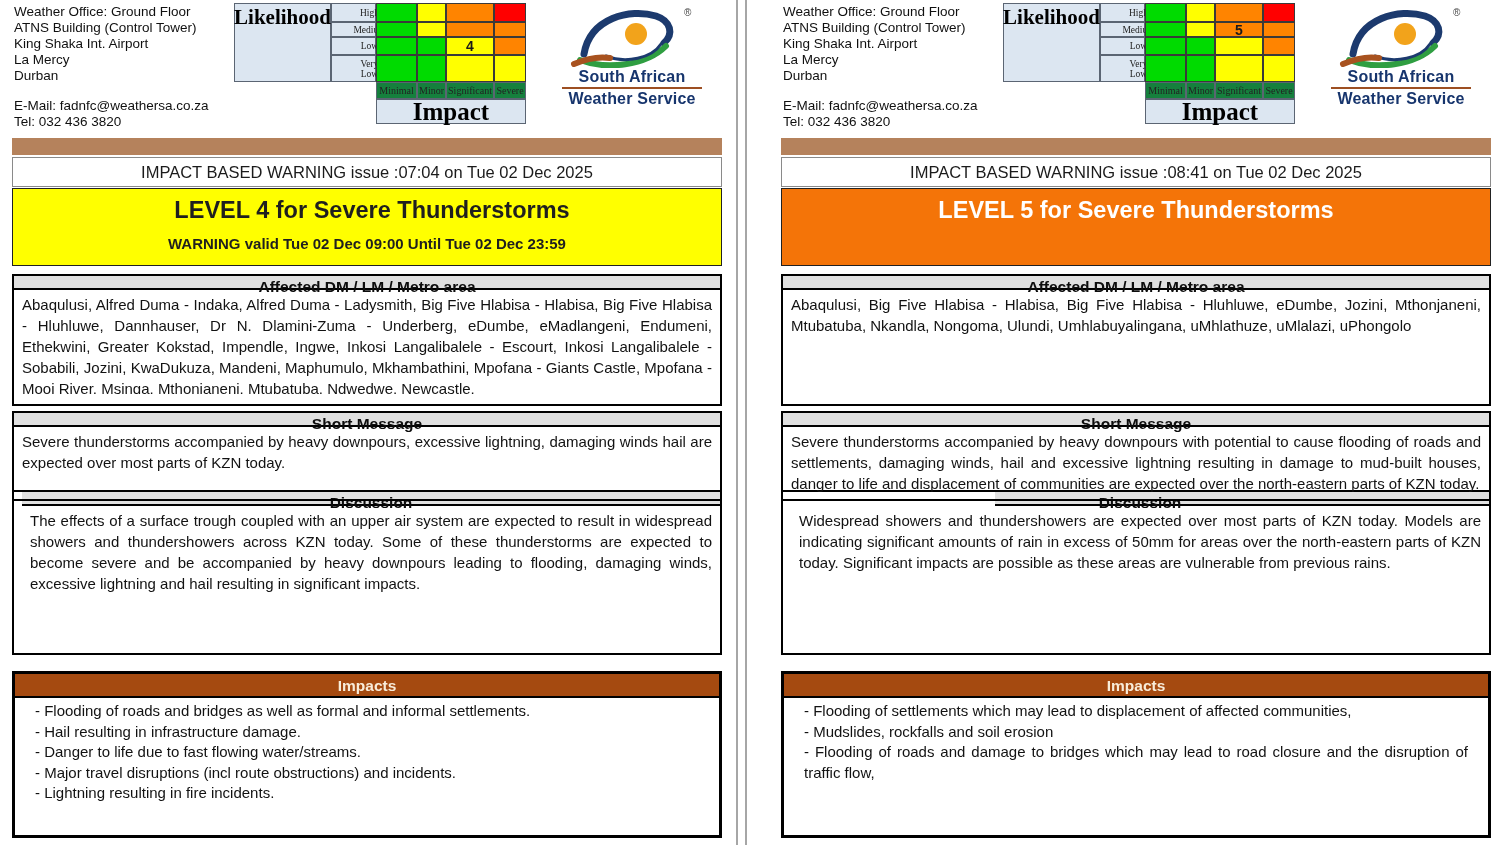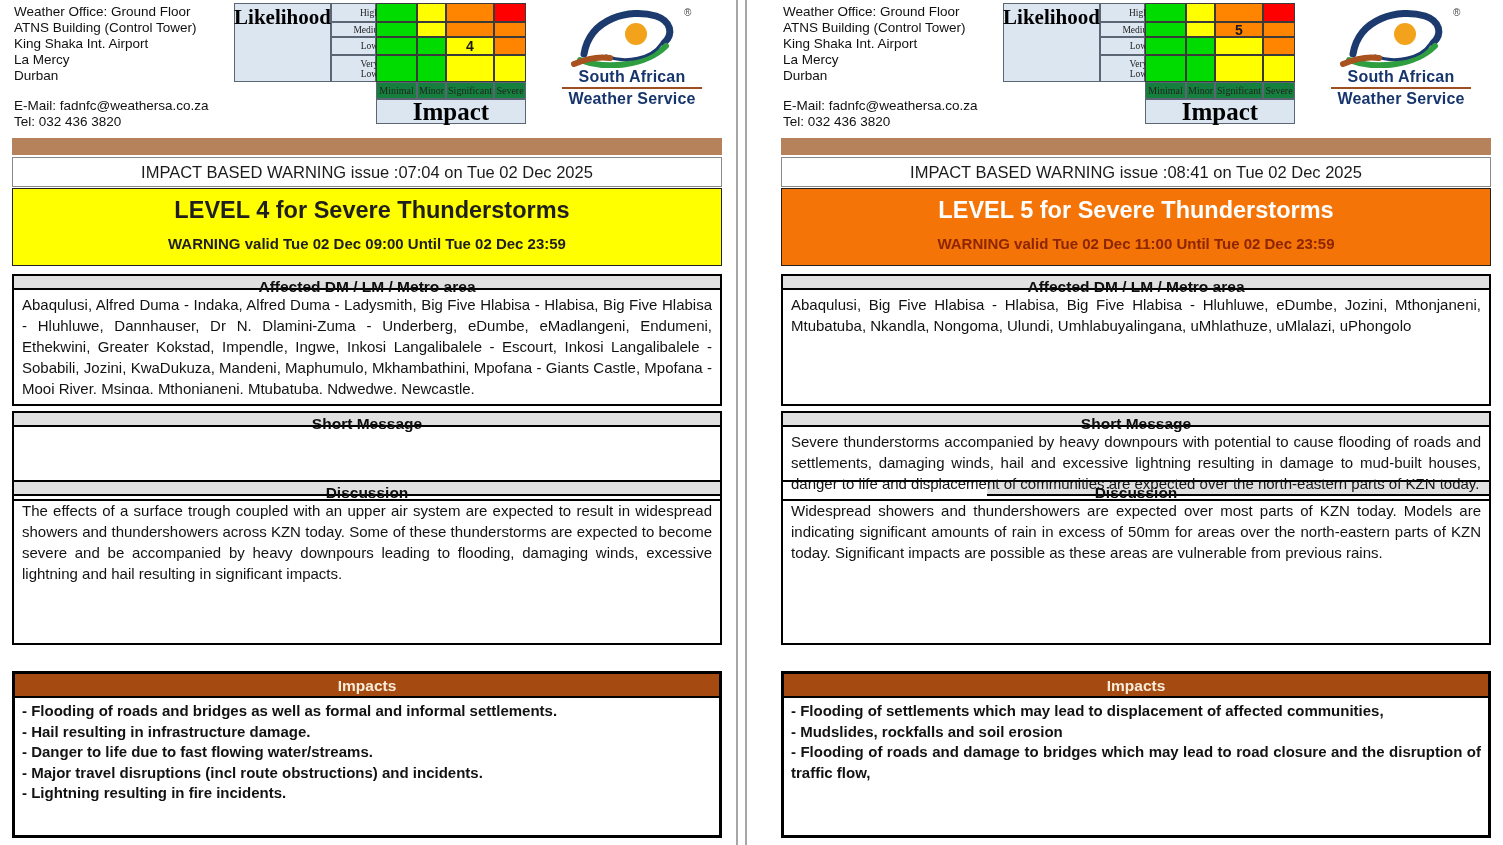--- a/index.html
+++ b/index.html
@@ -78,29 +78,29 @@
     background:#e0e0e0; border-bottom:2px solid #000; font-weight:bold; font-size:15.5px;
     text-align:center; height:14px; line-height:21px; color:#0d0d0d; position:relative;
   }
   .bdy {
     padding:4px 8px; font-size:15px; line-height:21px; text-align:justify; color:#121212;
   }
   .affected   { top:274px; height:132px; }
   .affected .bdy { height:104px; overflow:hidden; }
   .shortmsg   { top:411px; height:90px; z-index:3; background:transparent; }
   .shortmsg .bdy { height:62px; overflow:visible; }
-  .discussion { top:480px; height:165px; z-index:1; }
+  .discussion { top:490px; height:165px; z-index:1;padding-left:8px; }
   .discussion .bdy { height:137px; overflow:hidden; }
   
   #doc1 .discussion .hdr::before {
     content:""; position:absolute; left:0; top:0; width:204px; height:16px; background:#fff;
   }
   .impacts { top:671px; height:167px; border-width:3px; }
   .impacts .hdr { border-bottom:2px solid #000; height:24px; line-height:24px; }
-  .impacts .bdy { text-align:justify; padding:3px 7px; line-height:20.5px;font-weight:bold; }
+  .impacts .bdy { text-align:justify; padding:3px 20px; line-height:20.5px; }
   .impact-item { text-align:justify; }
 </style>
 </head>
 <body>
 
 <div class="doc" id="doc0">
   <div class="letterhead">
     <div class="address">
       <div>Weather Office: Ground Floor</div>
       <div>ATNS Building (Control Tower)</div>
@@ -162,20 +162,21 @@
     <div class="banner-valid" style="color: rgb(31, 31, 31);">WARNING valid Tue 02 Dec 09:00 Until Tue 02 Dec 23:59</div>
   </div>
 
   <div class="box affected">
     <div class="hdr">Affected DM / LM / Metro area</div>
     <div class="bdy">Abaqulusi, Alfred Duma - Indaka, Alfred Duma - Ladysmith, Big Five Hlabisa - Hlabisa, Big Five Hlabisa - Hluhluwe, Dannhauser, Dr N. Dlamini-Zuma - Underberg, eDumbe, eMadlangeni, Endumeni, Ethekwini, Greater Kokstad, Impendle, Ingwe, Inkosi Langalibalele - Escourt, Inkosi Langalibalele - Sobabili, Jozini, KwaDukuza, Mandeni, Maphumulo, Mkhambathini, Mpofana - Giants Castle, Mpofana - Mooi River, Msinga, Mthonjaneni, Mtubatuba, Ndwedwe, Newcastle,</div>
   </div>
 
   <div class="box shortmsg">
     <div class="hdr">Short Message</div>
+    <div class="bdy">Severe thunderstorms accompanied by heavy downpours, excessive lightning, damaging winds hail are expected over most parts of KZN today.</div>
   </div>
 
   <div class="box discussion">
     <div class="hdr">Discussion</div>
     <div class="bdy">The effects of a surface trough coupled with an upper air system are expected to result in widespread showers and thundershowers across KZN today. Some of these thunderstorms are expected to become severe and be accompanied by heavy downpours leading to flooding, damaging winds, excessive lightning and hail resulting in significant impacts.</div>
   </div>
 
   <div class="box impacts">
     <div class="hdr" style="background: rgb(165, 74, 16); color: rgb(248, 236, 217);">Impacts</div>
     <div class="bdy">
@@ -243,21 +244,20 @@
       <div class="logo-rule"></div>
       <div class="logo-line">Weather Service</div>
     </div>
   </div>
 
   <div class="brownbar" style="background: rgb(181, 130, 92);"></div>
   <div class="titlebox">IMPACT BASED WARNING issue :08:41 on Tue 02 Dec 2025</div>
 
   <div class="banner" style="background: rgb(244, 116, 8);">
     <div class="banner-title" style="color: rgb(255, 255, 255);">LEVEL 5 for Severe Thunderstorms</div>
-    <div class="banner-valid" style="color: rgb(140, 37, 0);">WARNING valid Tue 02 Dec 11:00 Until Tue 02 Dec 23:59</div>
   </div>
 
   <div class="box affected">
     <div class="hdr">Affected DM / LM / Metro area</div>
     <div class="bdy">Abaqulusi, Big Five Hlabisa - Hlabisa, Big Five Hlabisa - Hluhluwe, eDumbe, Jozini, Mthonjaneni, Mtubatuba, Nkandla, Nongoma, Ulundi, Umhlabuyalingana, uMhlathuze, uMlalazi, uPhongolo</div>
   </div>
 
   <div class="box shortmsg">
     <div class="hdr">Short Message</div>
     <div class="bdy">Severe thunderstorms accompanied by heavy downpours with potential to cause flooding of roads and settlements, damaging winds, hail and excessive lightning resulting in damage to mud-built houses, danger to life and displacement of communities are expected over the north-eastern parts of KZN today.</div>

